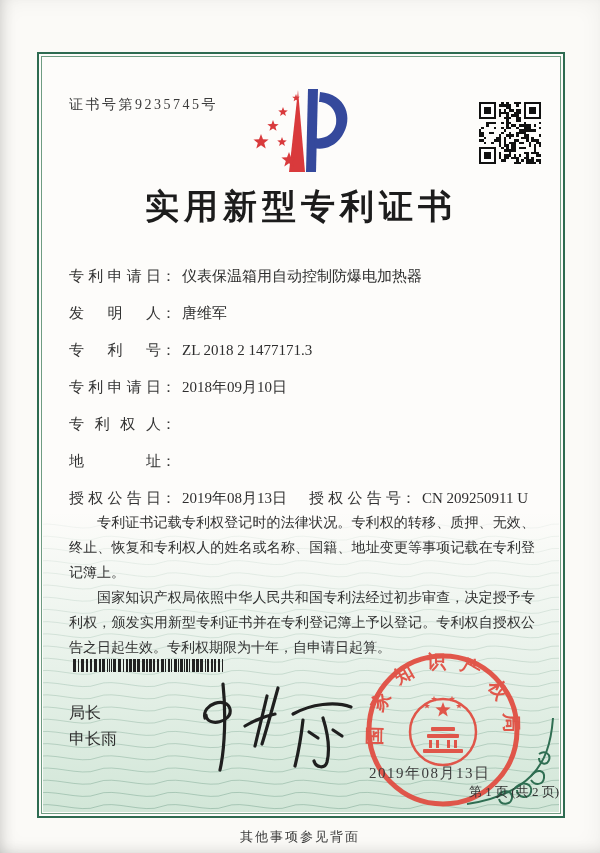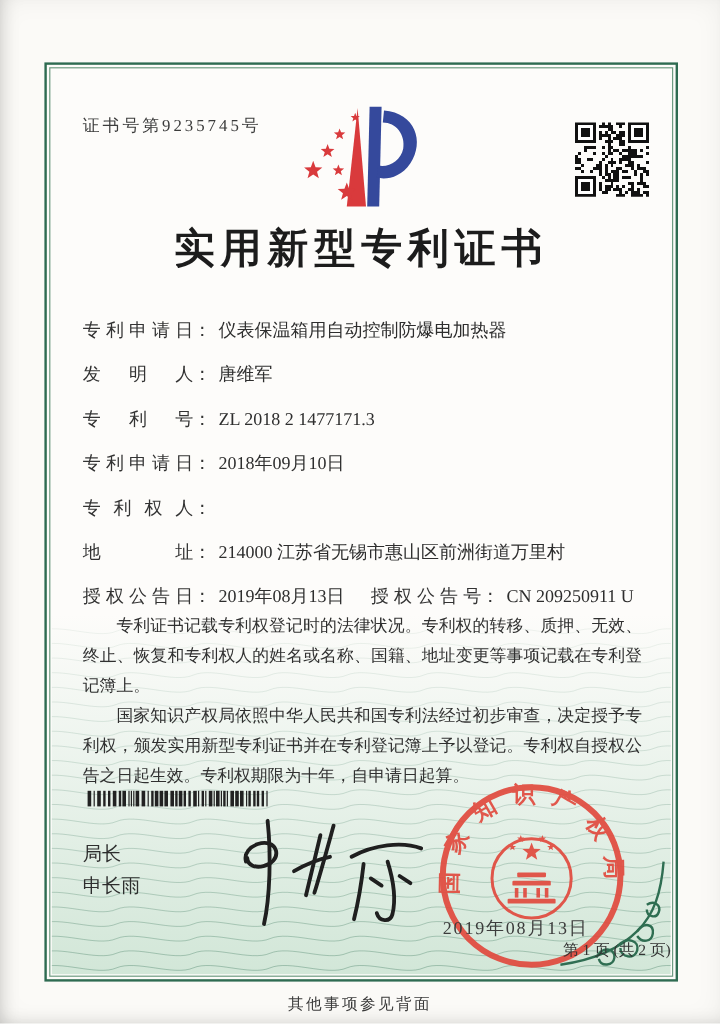--- a/index.html
+++ b/index.html
@@ -348,21 +348,20 @@
               <span class="colon">：</span>
               <span class="val">2018年09月10日</span>
           </div>
           <div class="row">
             <span class="lbl">专 利 权 人</span>
               <span class="colon">：</span>
           </div>
           <div class="row">
             <span class="lbl">地 址</span>
               <span class="colon">：</span>
-              <span class="val">214000 江苏省无锡市惠山区前洲街道万里村</span>
           </div>
           <div class="row">
             <span class="pair first">
               <span class="lbl">授权公告日</span>
                 <span class="colon">：</span>
                 <span class="val">2019年08月13日</span>
             </span>
             <span class="pair">
               <span class="lbl">授权公告号</span>
                 <span class="colon">：</span>

